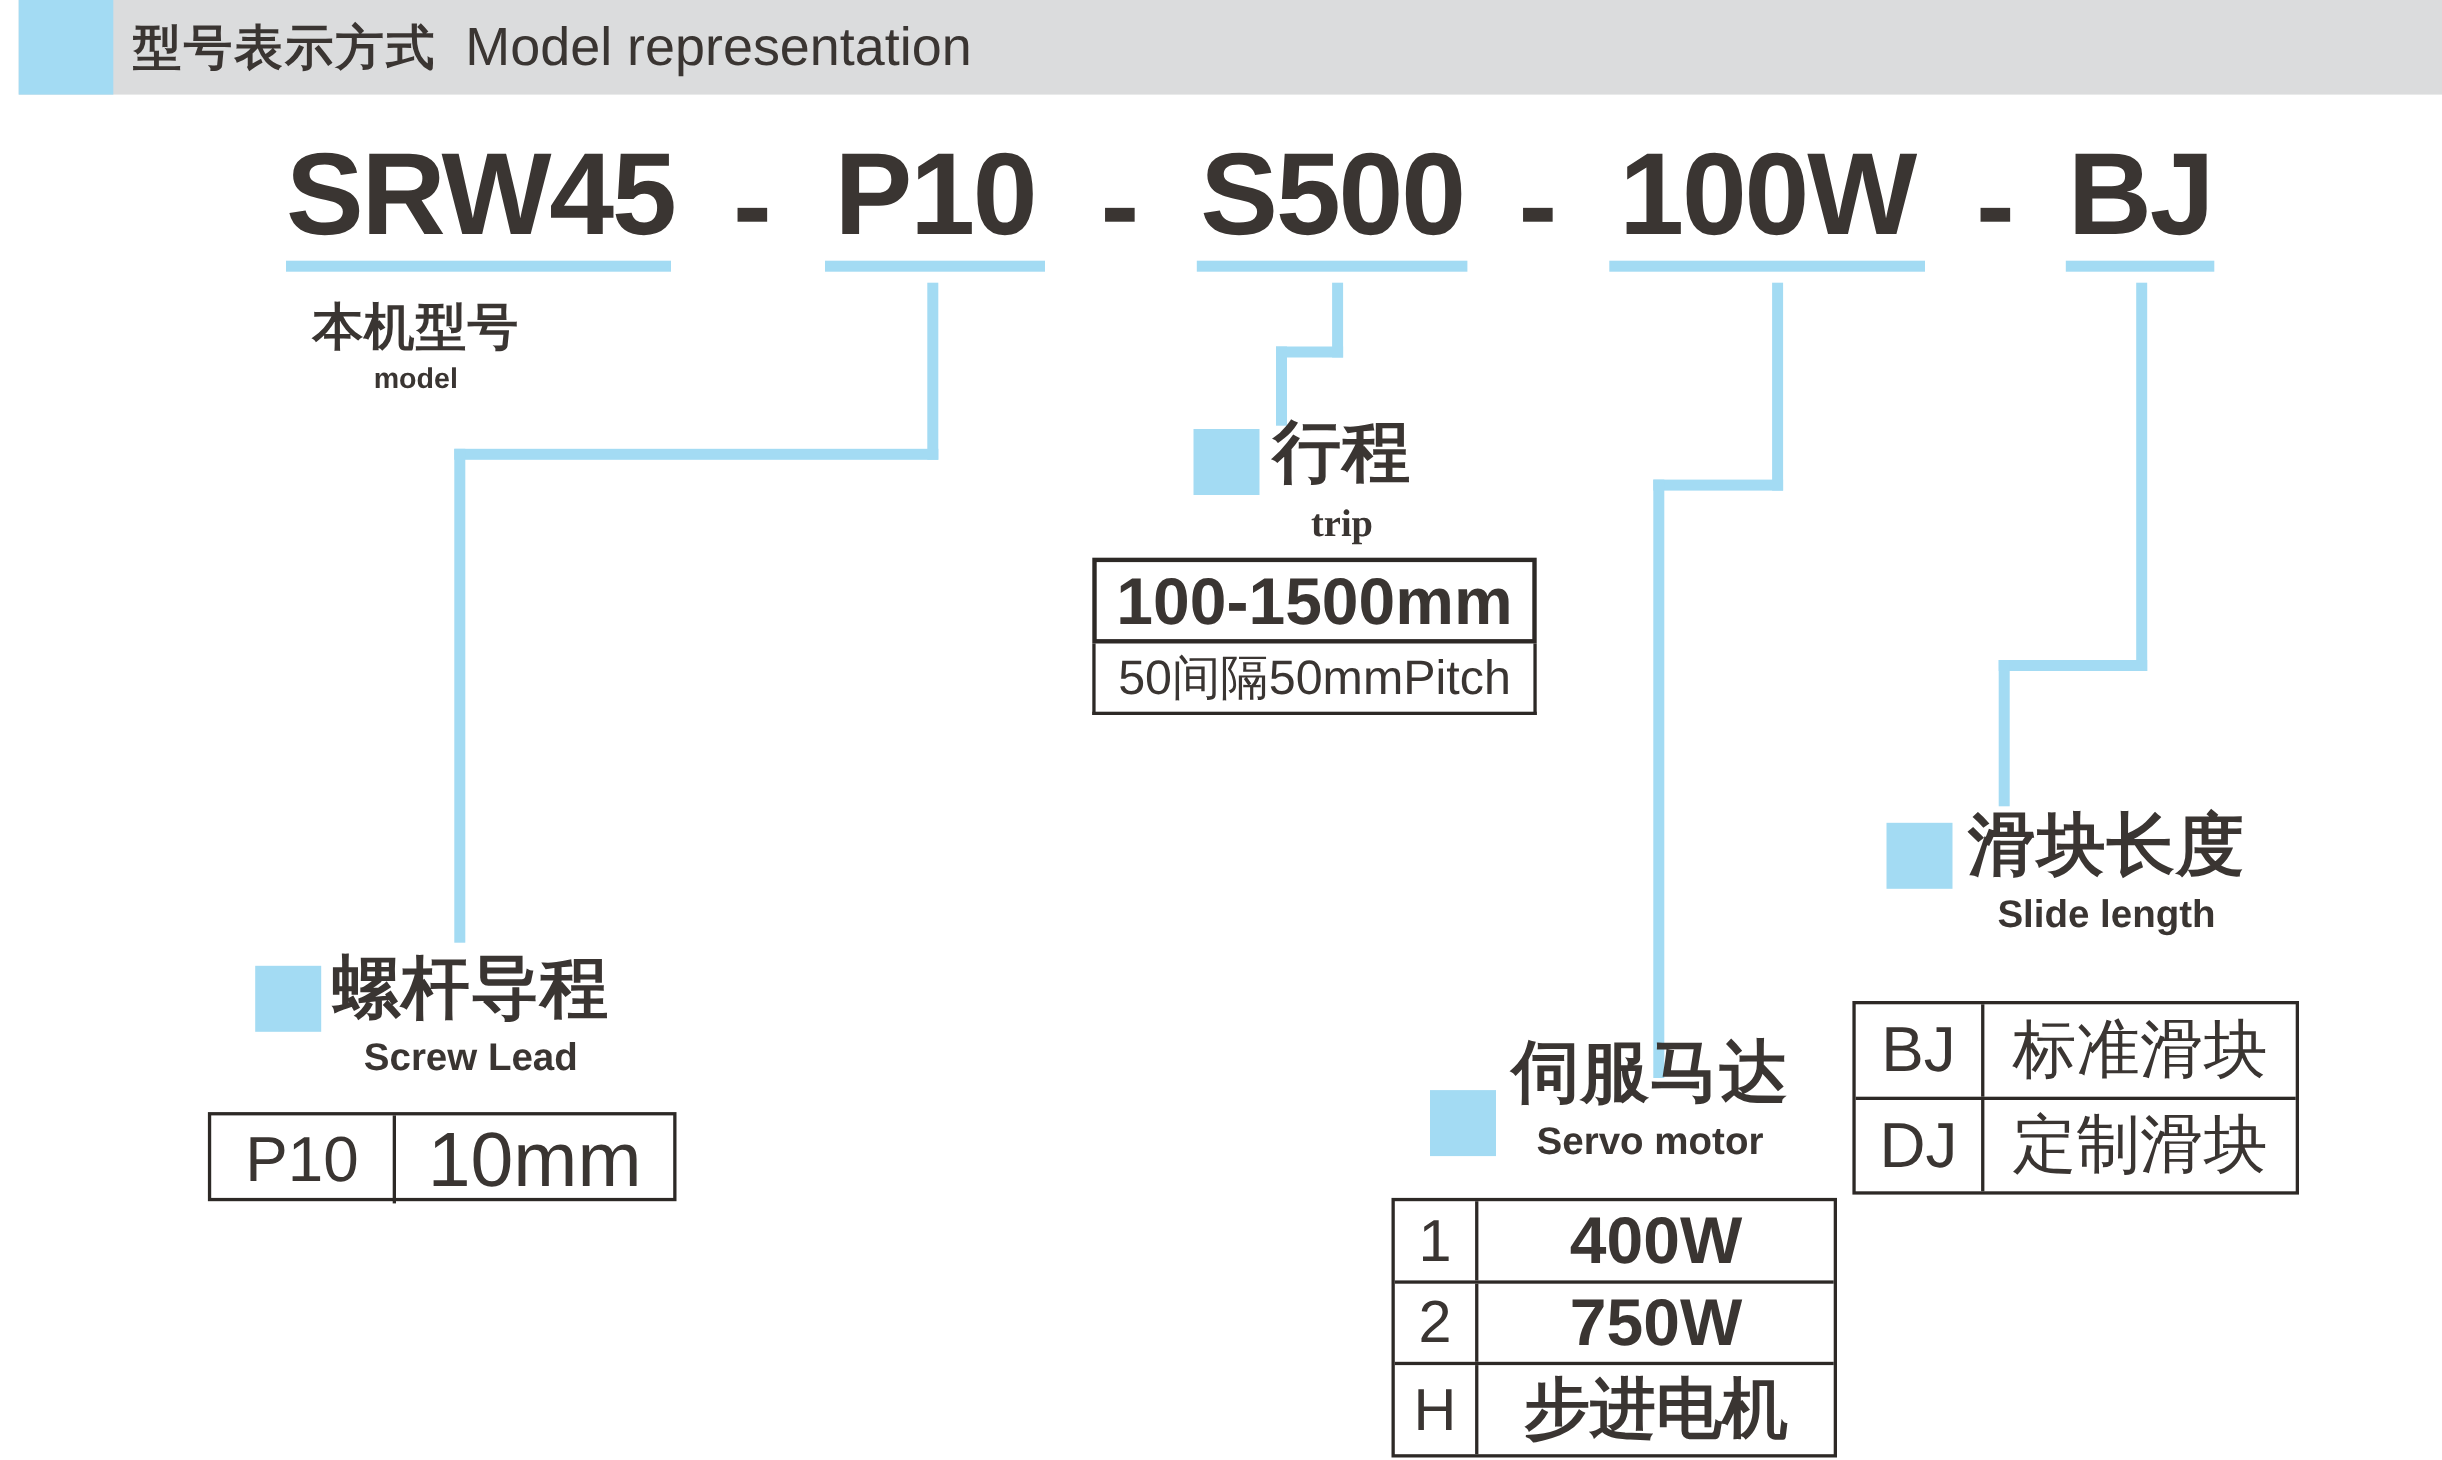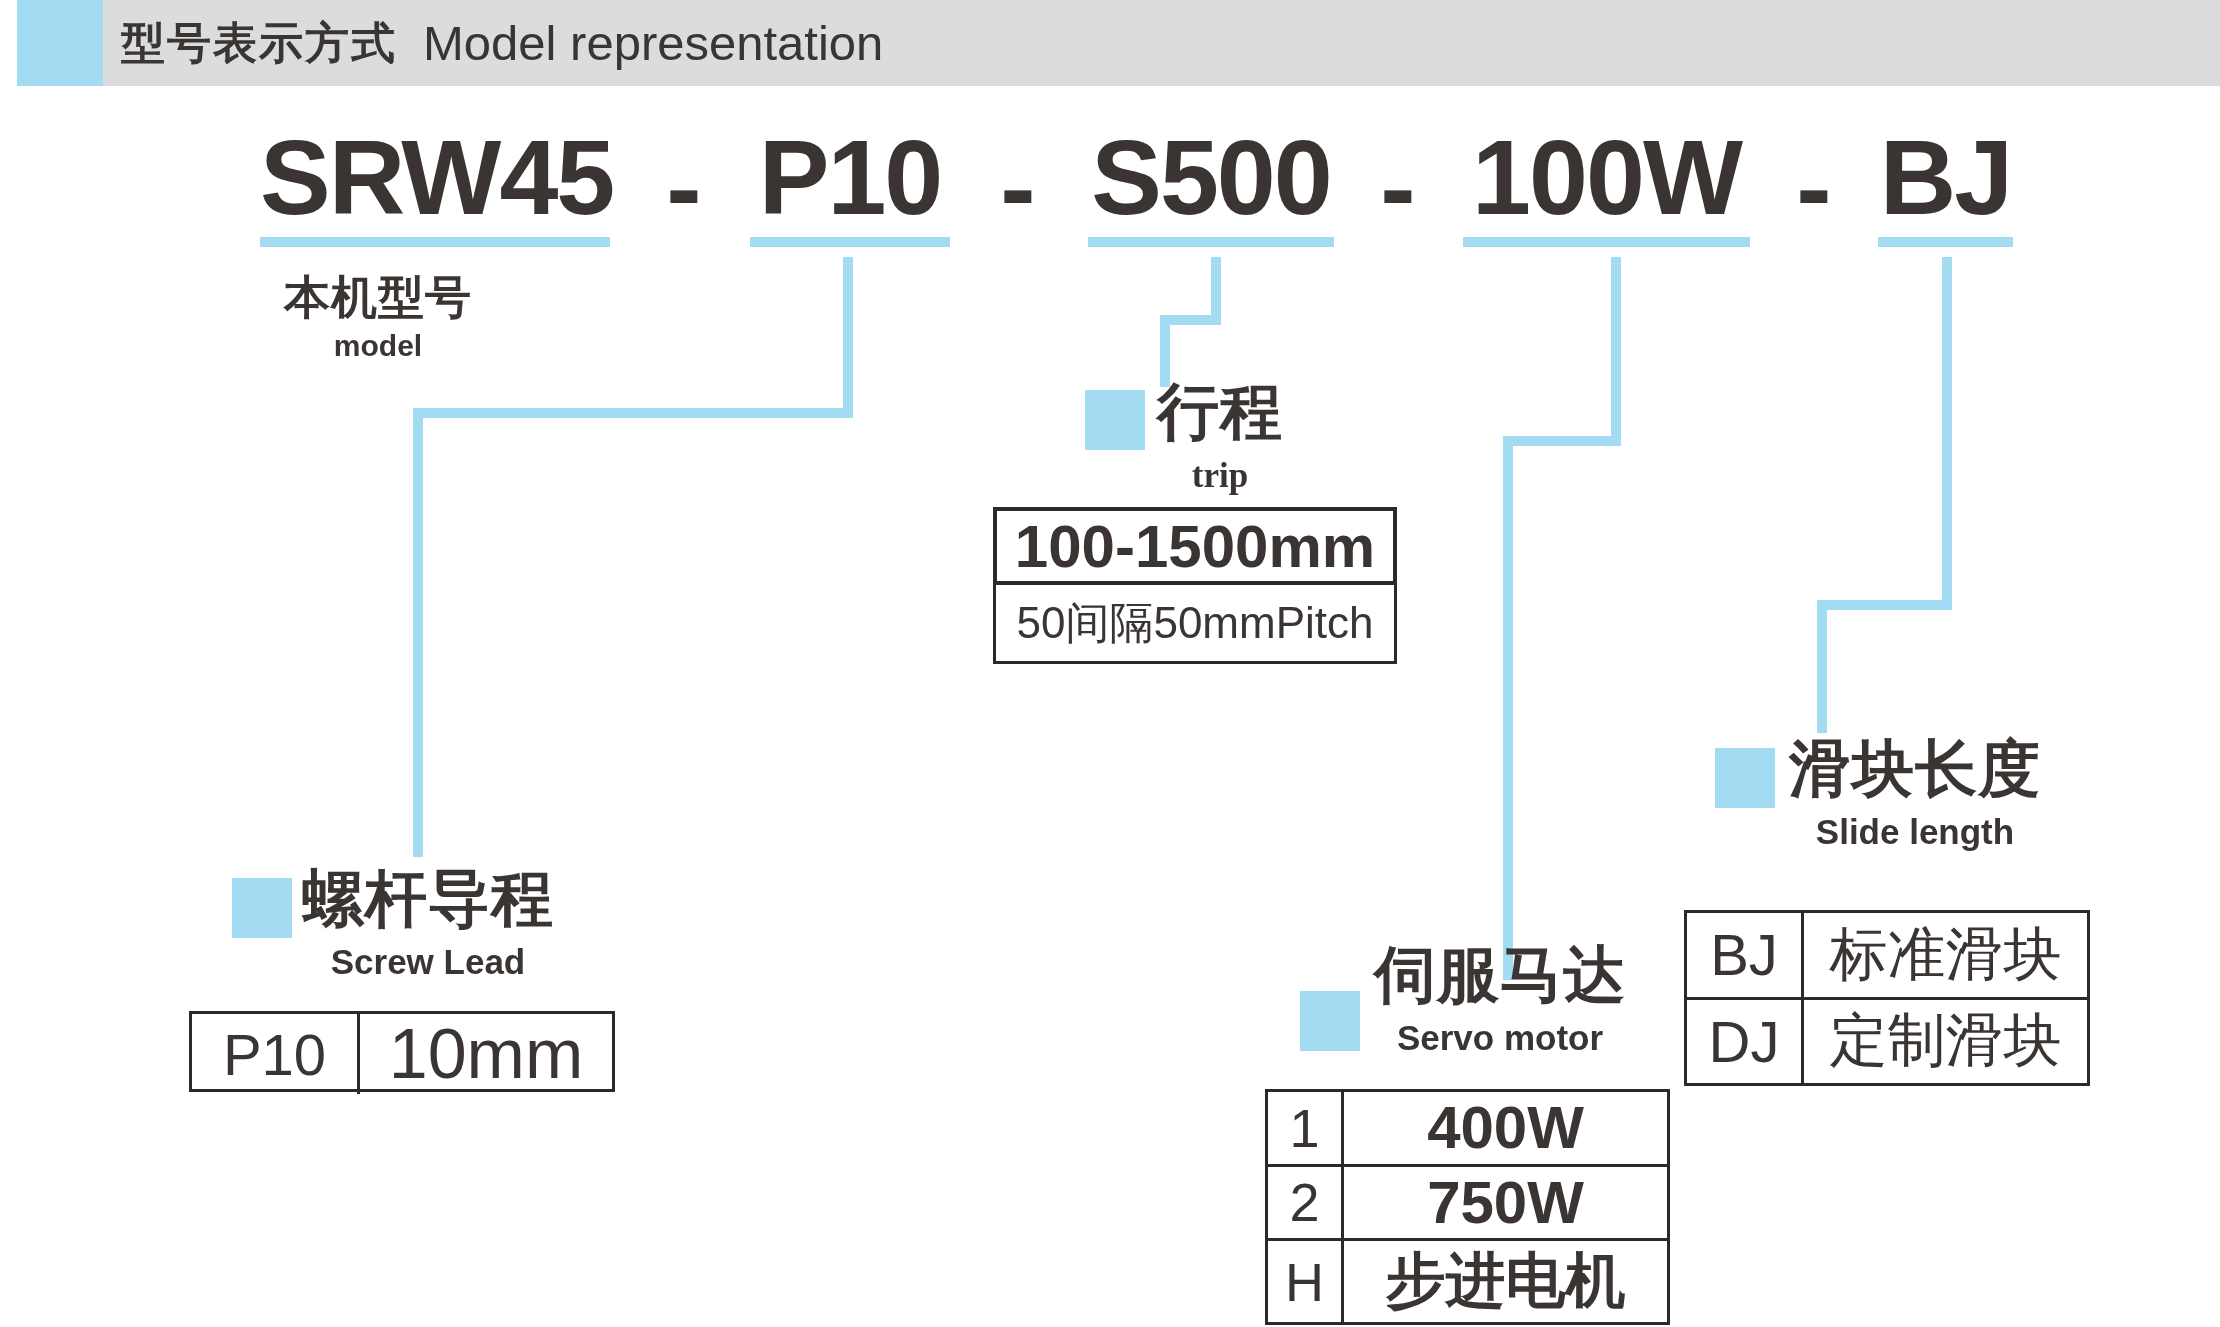--- a/index.html
+++ b/index.html
@@ -21,21 +21,21 @@
   .header-cn{margin-left:104px;font-size:44px;font-weight:700;letter-spacing:2px;}
   .header-en{margin-left:26px;font-size:49px;font-weight:400;letter-spacing:0px;}
   
   .seg{position:absolute;top:124px;text-align:center;}
   .seg-text{font-size:106px;line-height:106px;font-weight:700;letter-spacing:-2px;white-space:nowrap;}
   .seg-underline{position:absolute;top:113px;left:0;width:100%;height:10px;background:var(--blue);}
   .dash{position:absolute;top:134px;width:60px;text-align:center;
     font-size:106px;line-height:106px;font-weight:700;}
   .model-label{position:absolute;left:283px;top:272px;width:190px;text-align:center;}
   .model-label .cn-s{font-size:46px;font-weight:700;line-height:1.1;letter-spacing:1px;}
-  .model-label .en-s{font-size:30px;font-weight:700;line-height:1;margin-top:8px;}
+  .model-label .en-s{font-size:26px;font-weight:700;line-height:1;margin-top:8px;}
   
   .vline,.hline{position:absolute;background:var(--blue);}
   .vline{width:10px;}
   .hline{height:10px;}
   
   .sq{position:absolute;width:60px;height:60px;background:var(--blue);}
   .sec-label{position:absolute;text-align:center;}
   .sec-label .cn{font-size:62px;font-weight:700;line-height:1.05;letter-spacing:1px;white-space:nowrap;}
   .sec-label .en{font-size:35px;font-weight:700;line-height:1;margin-top:13px;white-space:nowrap;}
   
@@ -52,21 +52,21 @@
   .servo-tbl .val{flex:1;font-size:60px;font-weight:600;}
   .servo-tbl .val.cjk{font-weight:600;}
   .slide-tbl{left:1684px;top:910px;width:406px;height:176px;}
   .slide-tbl .key{width:117px;font-size:58px;}
   .slide-tbl .val{flex:1;font-size:58px;}
   
   .trip-box{position:absolute;left:993px;top:507px;width:404px;}
   .trip-row1{box-sizing:border-box;height:78px;border:4px solid var(--line);
     display:flex;align-items:center;justify-content:center;
     font-size:60px;font-weight:600;white-space:nowrap;}
-  .trip-row2{box-sizing:border-box;height:79px;border:3px solid var(--line);border-top:none;
+  .trip-row2{box-sizing:border-box;height:65px;border:3px solid var(--line);border-top:none;
     display:flex;align-items:center;justify-content:center;font-size:44px;white-space:nowrap;}
 </style>
 </head>
 <body>
 
 <div class="page">
 
   <div class="header">
     <div class="header-square"></div>
     <span class="header-cn">型号表示方式</span>

